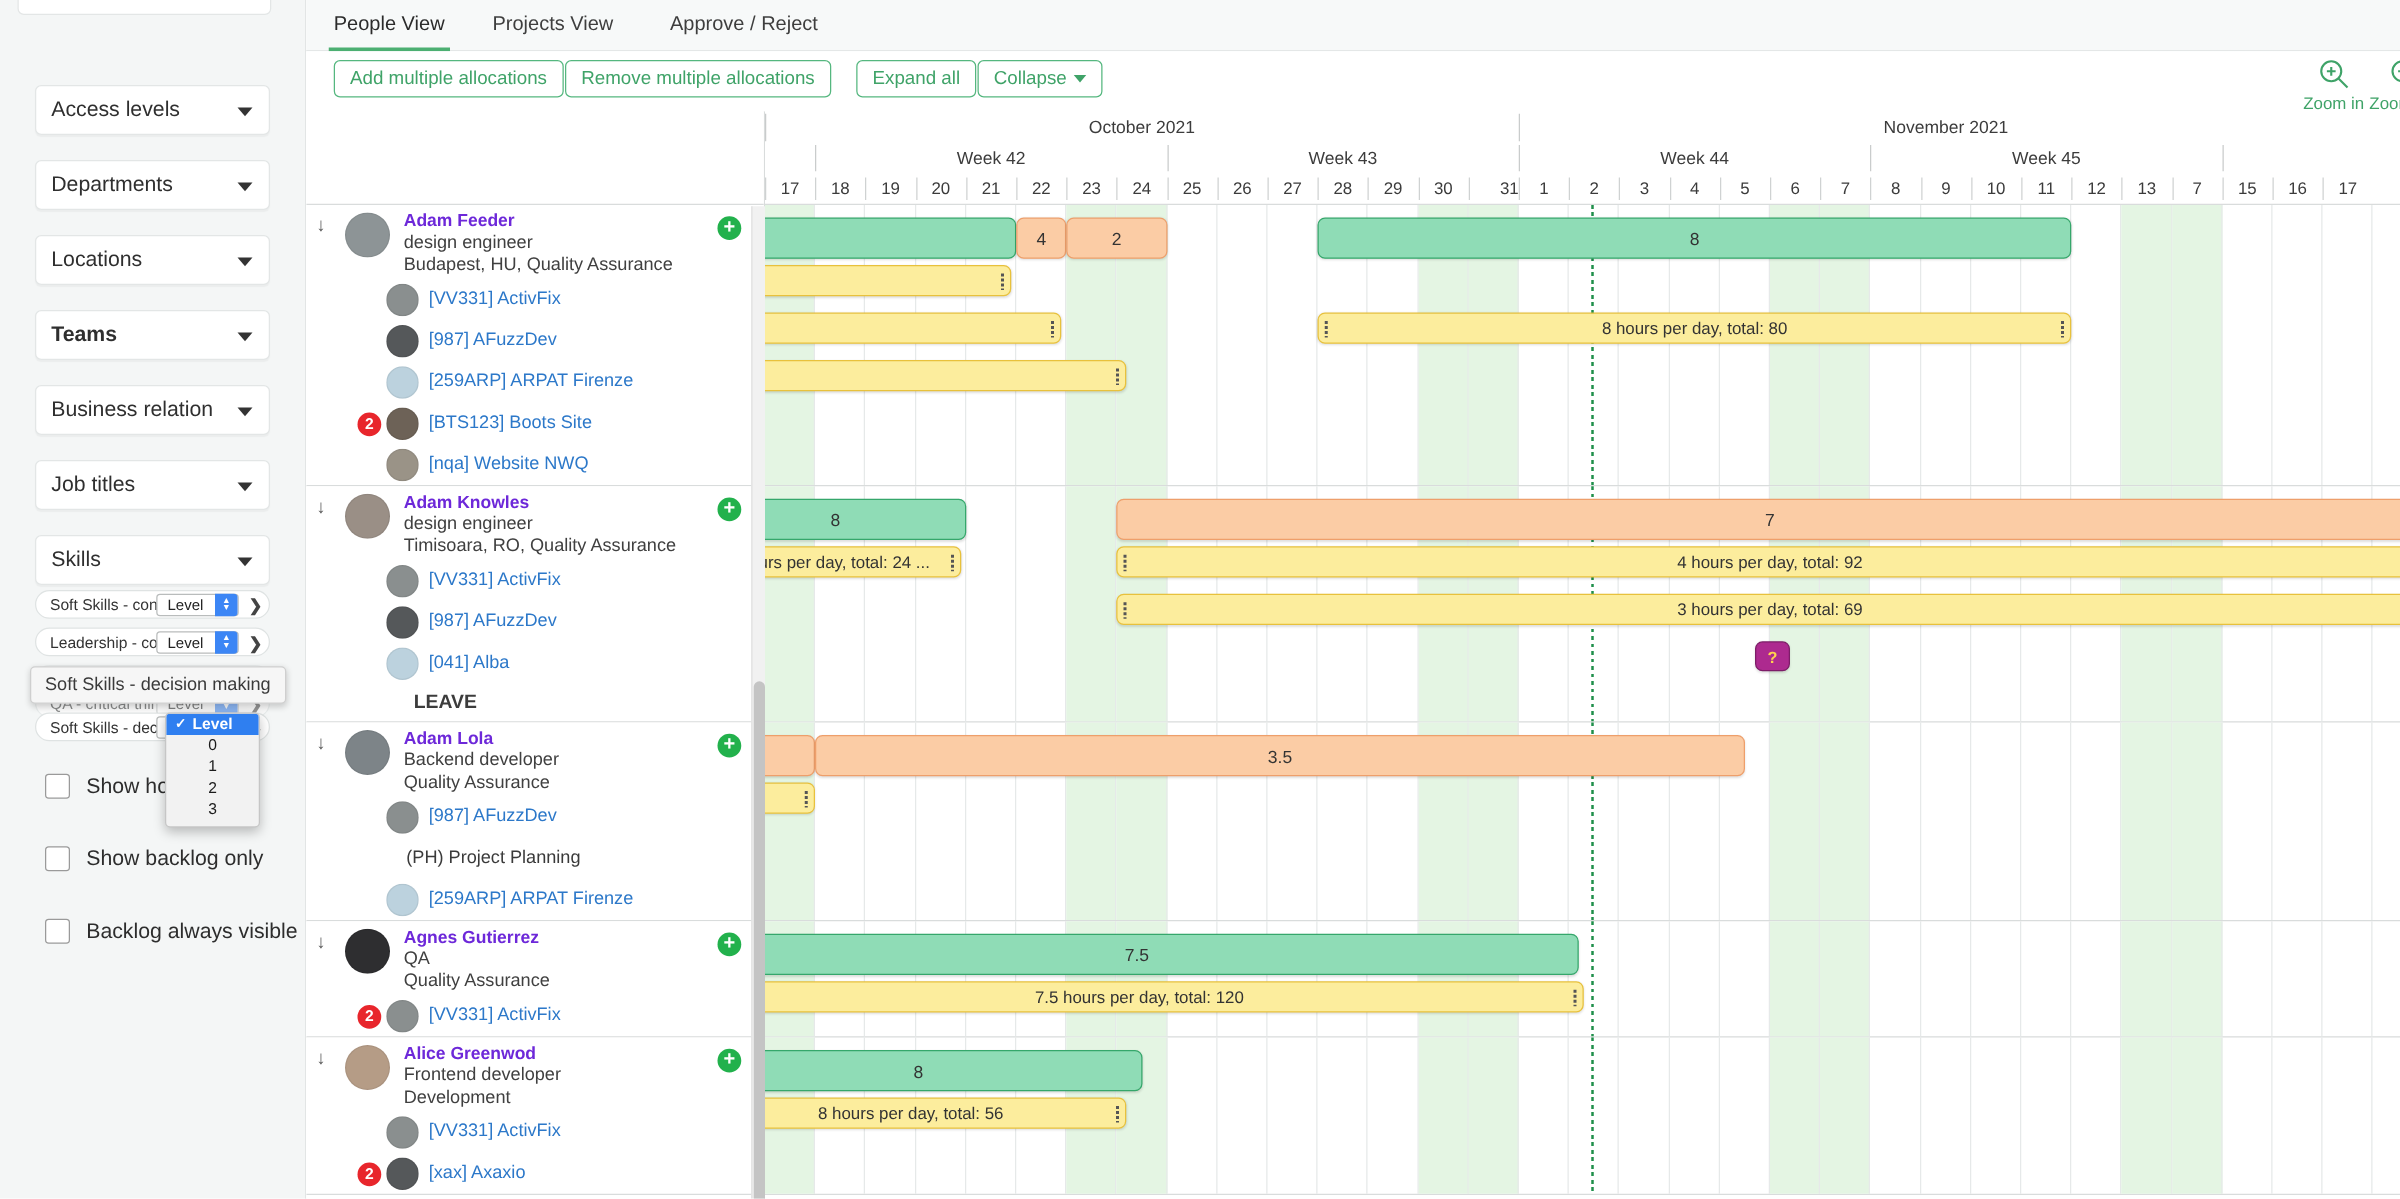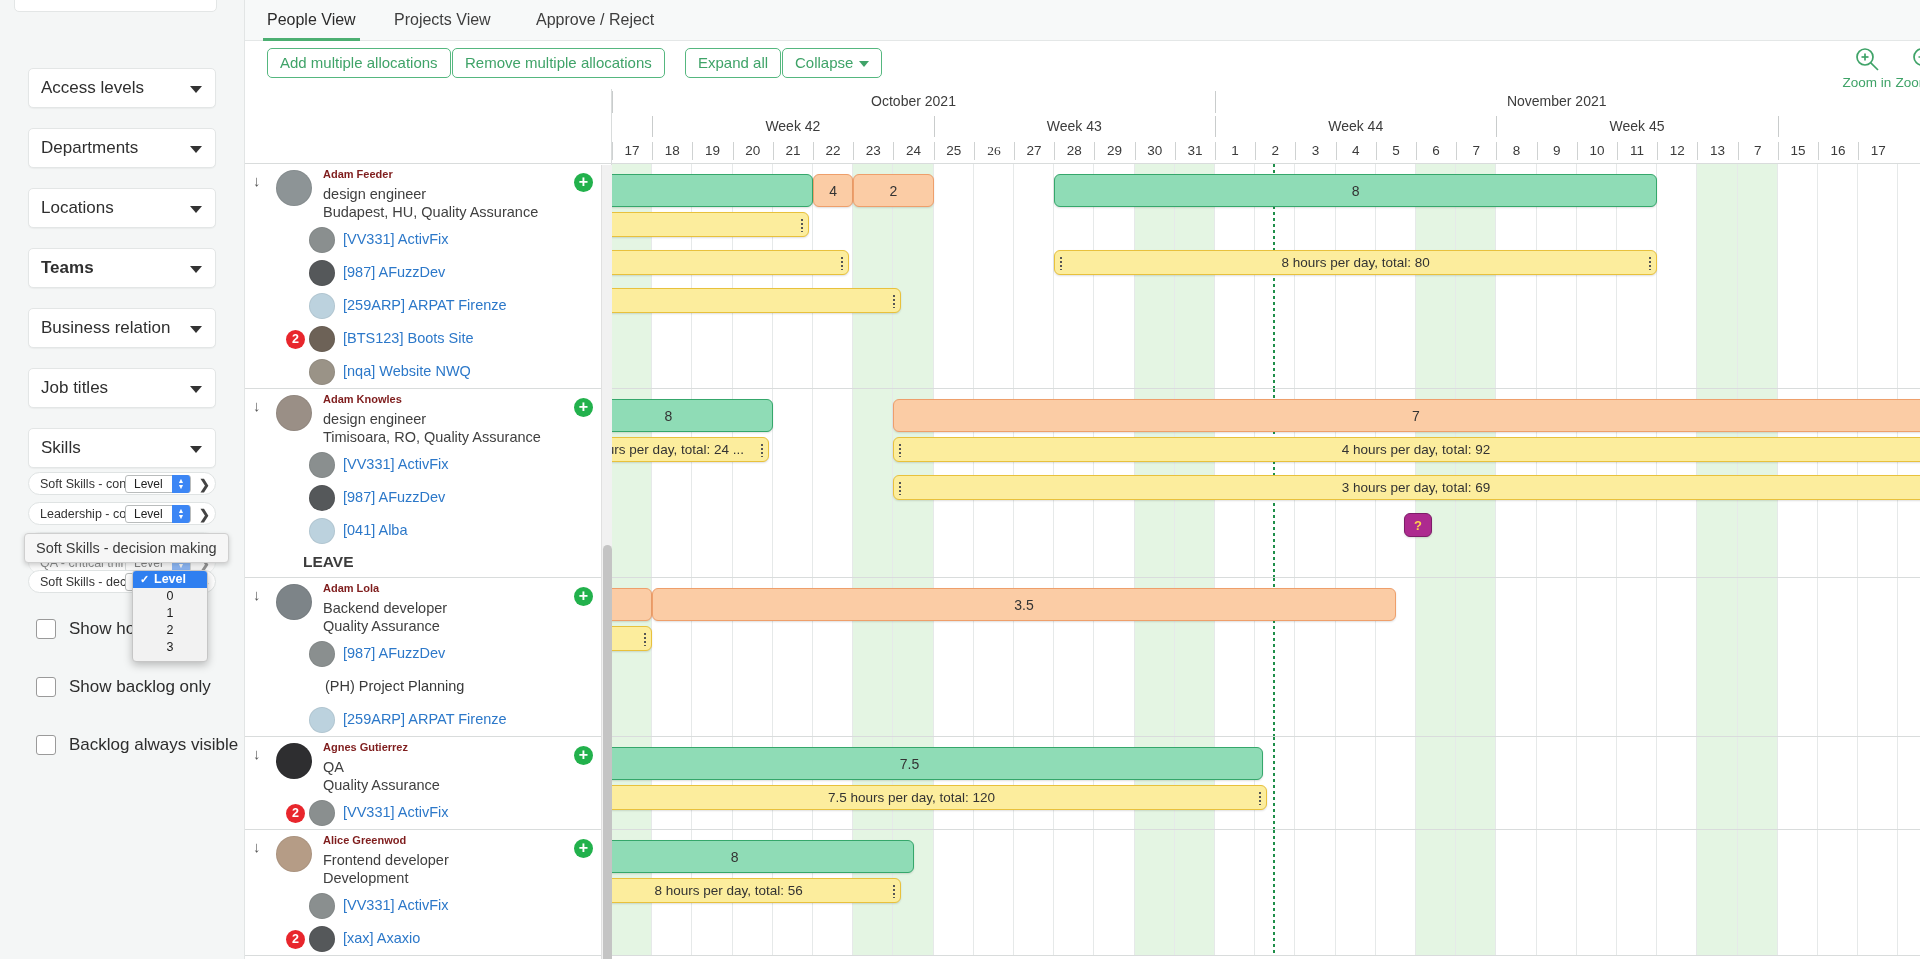--- a/index.html
+++ b/index.html
@@ -212,21 +212,21 @@
   .prow .arrow {
     position: absolute; left: 8px; top: 8px;
     font-size: 15px; color: #5a5a5a; font-weight: bold;
   }
   .avatar {
     position: absolute; border-radius: 50%;
     background: #cfd4d4; overflow: hidden;
     border: 1px solid rgba(0,0,0,.06);
   }
   .pname {
-    position: absolute; font-size: 11px; font-weight: bold; color: #7f1d1d;
+    position: absolute; font-size: 14px; font-weight: bold; color: #6d28d9;
   }
   .prole { position: absolute; font-size: 14.5px; color: #404040; }
   .ploc  { position: absolute; font-size: 14.5px; color: #404040; }
   .plus {
     position: absolute; right: 18px; top: 9px;
     width: 19px; height: 19px; border-radius: 50%;
     background: #22b14c;
     color: #fff; font-size: 16px; font-weight: bold;
     line-height: 17px; text-align: center;
   }
@@ -497,21 +497,21 @@
                 <div class="plabel">[VV331] ActivFix</div>
               </div>
               <div class="projrow" style="top: 93px;">
                 <div class="pa" style="background: rgb(85, 88, 90);"></div>
                 <div class="plabel">[987] AFuzzDev</div>
               </div>
               <div class="projrow" style="top: 126px;">
                 <div class="pa" style="background: rgb(188, 210, 222);"></div>
                 <div class="plabel">[041] Alba</div>
               </div>
-              <div class="leave-lbl" style="top: 164px;">LEAVE</div>
+              <div class="leave-lbl" style="top: 164px; margin-left: 28px;">LEAVE</div>
             </div>
             <div class="prow" style="height: 159px;">
               <div class="arrow">↓</div>
               <div class="avatar" style="left: 31px; top: 6px; width: 36px; height: 36px; background: rgb(125, 132, 136);"></div>
               <div class="pname" style="left: 78px; top: 4px;">Adam Lola</div>
               <div class="prole" style="left: 78px; top: 22px;">Backend developer</div>
               <div class="ploc" style="left: 78px; top: 40px;">Quality Assurance</div>
               <div class="plus">+</div>
               <div class="projrow" style="top: 60px;">
                 <div class="pa" style="background: rgb(138, 143, 143);"></div>
@@ -584,31 +584,31 @@
             <div class="dlabel" style="left: 160.8px; width: 40.2px;">21</div>
             <div class="dtick" style="left: 160.8px;"></div>
             <div class="dlabel" style="left: 201px; width: 40.2px;">22</div>
             <div class="dtick" style="left: 201px;"></div>
             <div class="dlabel" style="left: 241.2px; width: 40.2px;">23</div>
             <div class="dtick" style="left: 241.2px;"></div>
             <div class="dlabel" style="left: 281.4px; width: 40.2px;">24</div>
             <div class="dtick" style="left: 281.4px;"></div>
             <div class="dlabel" style="left: 321.6px; width: 40.2px;">25</div>
             <div class="dtick" style="left: 321.6px;"></div>
-            <div class="dlabel" style="left: 361.8px; width: 40.2px; font-family: Liberation Serif, serif;">26</div>
+            <div class="dlabel" style="left: 361.8px; width: 40.2px;">26</div>
             <div class="dtick" style="left: 361.8px;"></div>
             <div class="dlabel" style="left: 402px; width: 40.2px;">27</div>
             <div class="dtick" style="left: 402px;"></div>
             <div class="dlabel" style="left: 442.2px; width: 40.2px;">28</div>
             <div class="dtick" style="left: 442.2px;"></div>
             <div class="dlabel" style="left: 482.4px; width: 40.2px;">29</div>
             <div class="dtick" style="left: 482.4px;"></div>
             <div class="dlabel" style="left: 522.6px; width: 40.2px;">30</div>
             <div class="dtick" style="left: 522.6px;"></div>
-            <div class="dlabel" style="left: 562.8px; width: 40.2px;">31</div>
+            <div class="dlabel" style="left: 562.8px; width: 40.2px; text-align: right;">31</div>
             <div class="dtick" style="left: 562.8px;"></div>
             <div class="dlabel" style="left: 603px; width: 40.2px;">1</div>
             <div class="dtick" style="left: 603px;"></div>
             <div class="dlabel" style="left: 643.2px; width: 40.2px;">2</div>
             <div class="dtick" style="left: 643.2px;"></div>
             <div class="dlabel" style="left: 683.4px; width: 40.2px;">3</div>
             <div class="dtick" style="left: 683.4px;"></div>
             <div class="dlabel" style="left: 723.6px; width: 40.2px;">4</div>
             <div class="dtick" style="left: 723.6px;"></div>
             <div class="dlabel" style="left: 763.8px; width: 40.2px;">5</div>

